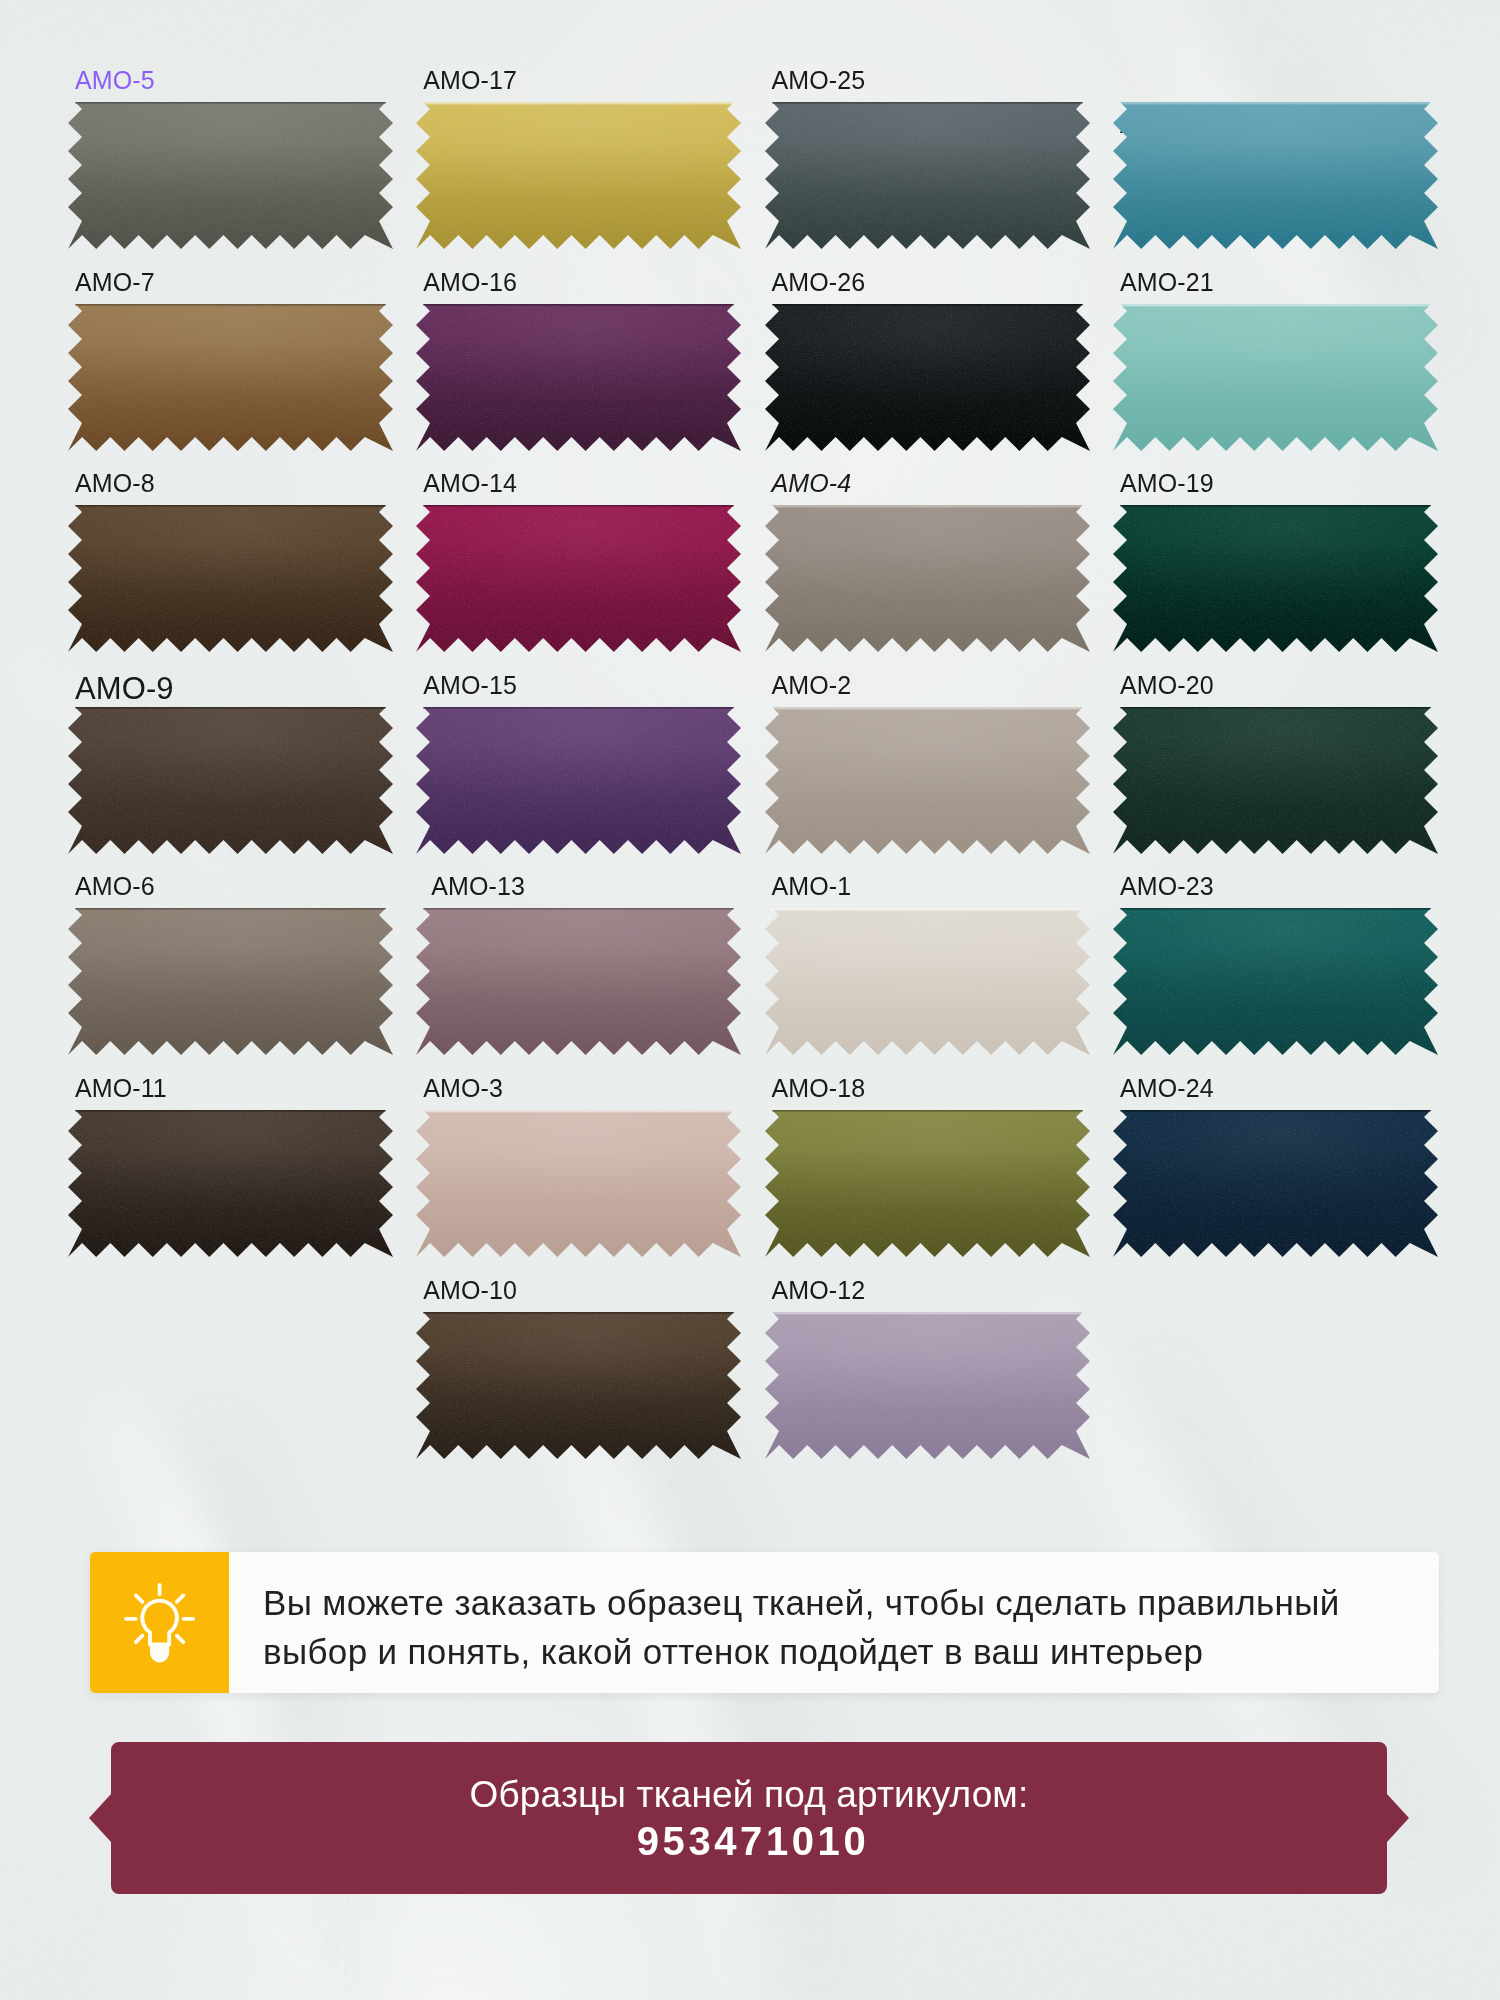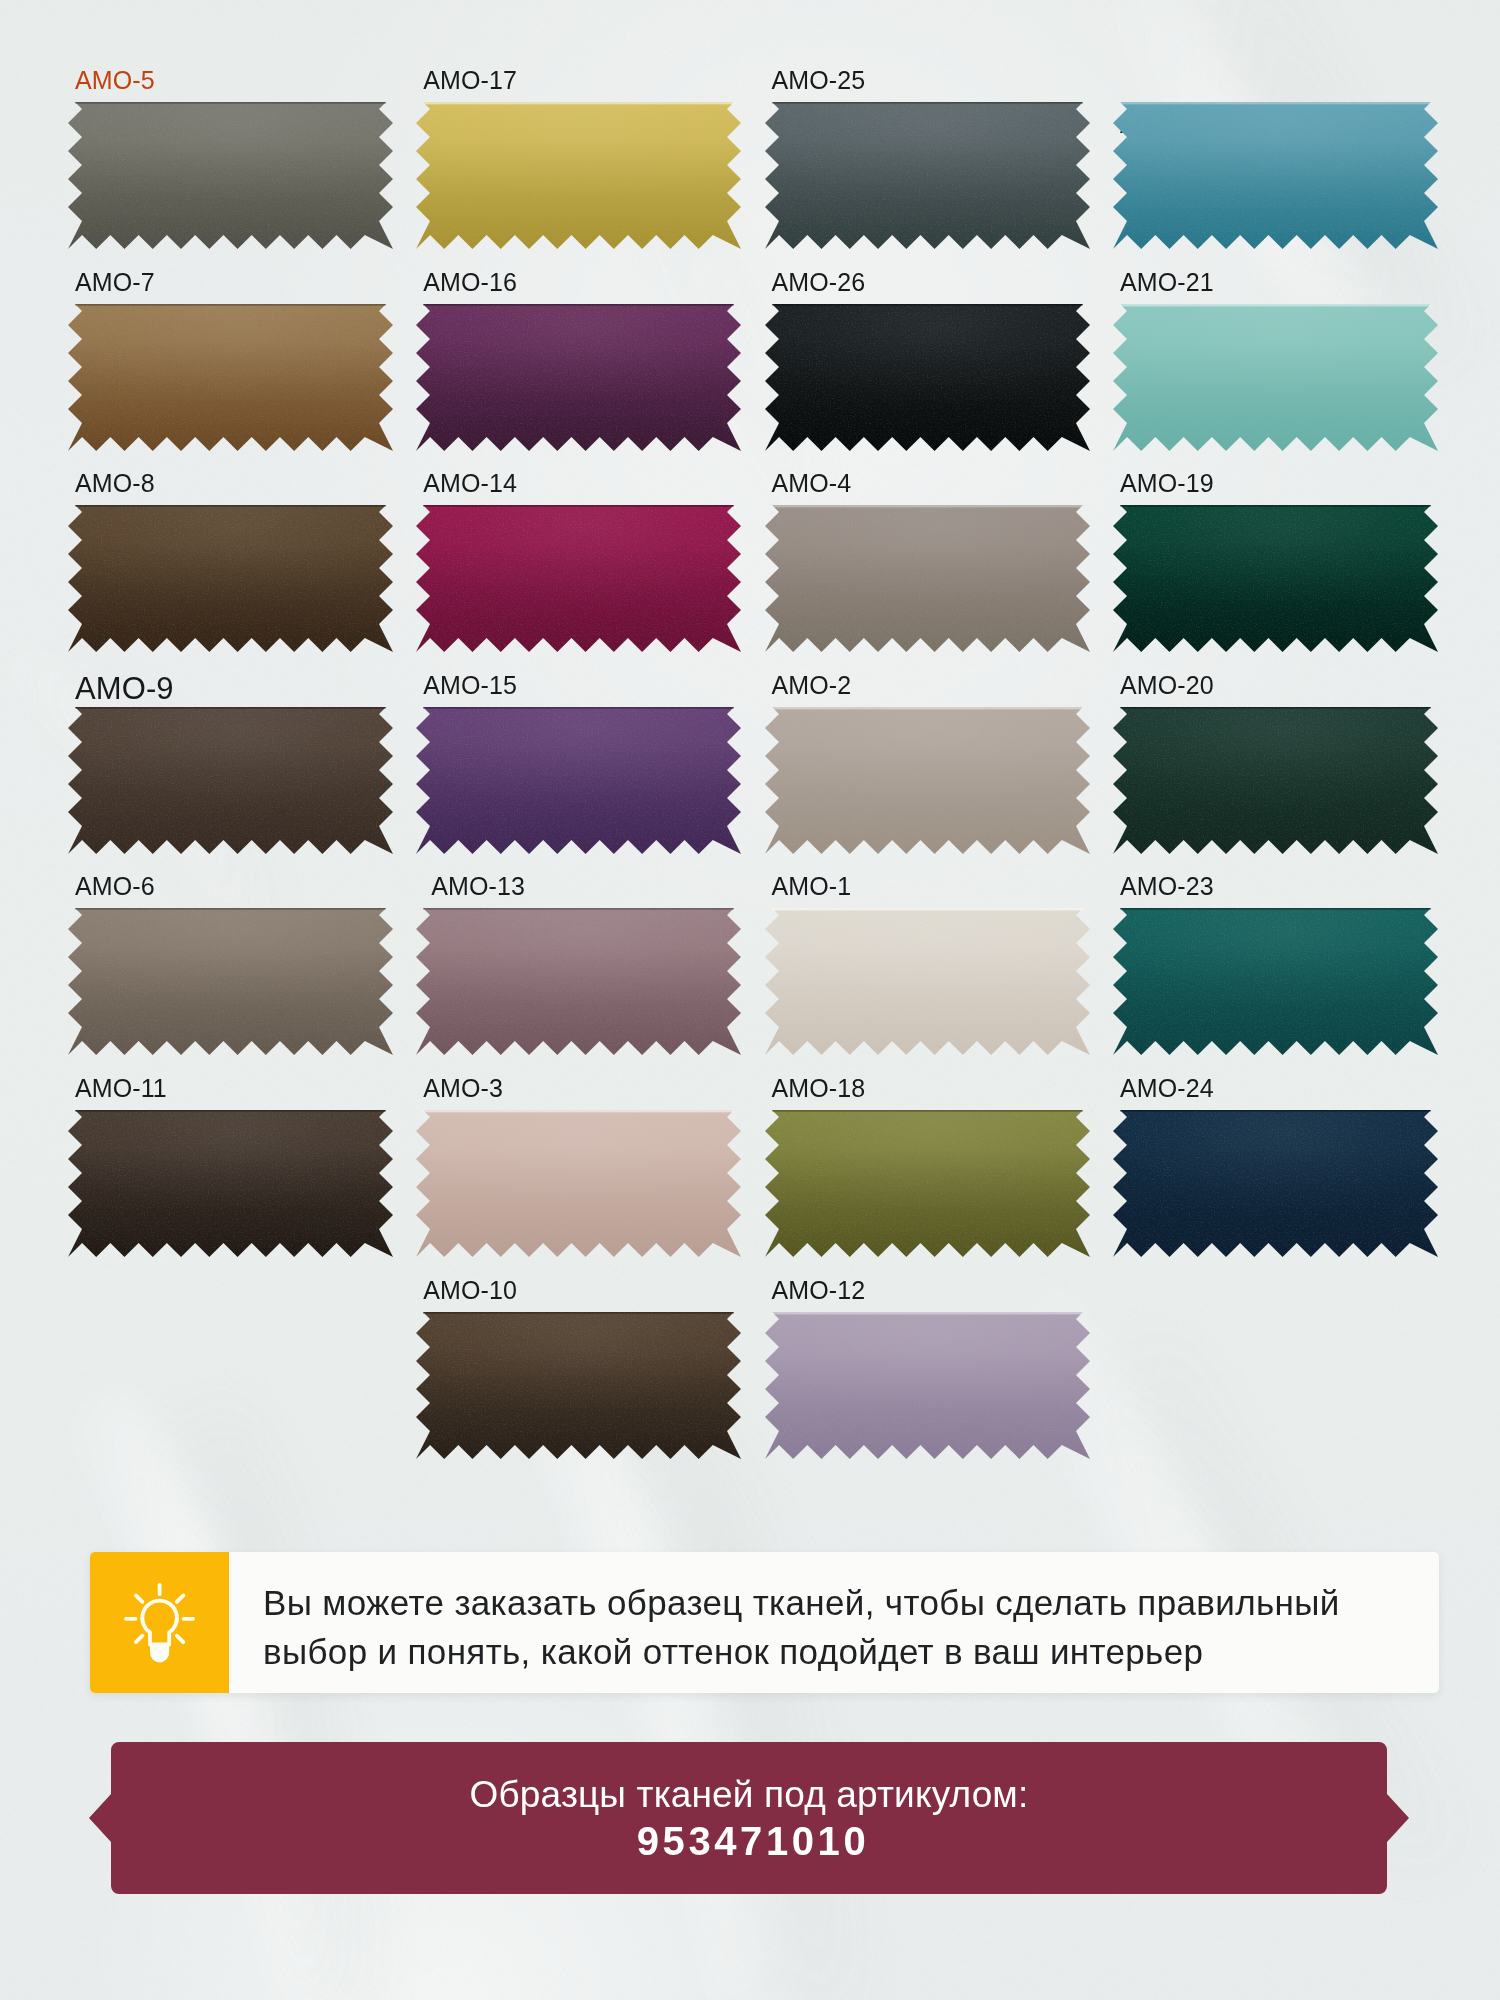--- a/index.html
+++ b/index.html
@@ -88,21 +88,21 @@
       <feComponentTransfer>
           <feFuncA type="linear" slope="0.11"></feFuncA>
         </feComponentTransfer>
     </filter>
   </defs>
   <rect width="1500" height="2000" filter="url(#weave)"></rect>
 </svg>
 
 <div class="layer" id="swatch-grid">
     <div class="swatch-cell" style="left: 68px; top: 102px;">
-      <div class="swatch-label" style="left: 7px; top: -34px; font-size: 25px; color: #c2410c;">AMO-5</div>
+      <div class="swatch-label" style="left: 7px; top: -34px; font-size: 25px; color: #8b5cf6;">AMO-5</div>
       <div class="swatch-chip" style="left: 0px; top: 0px;">
         <svg width="325" height="147">
           <defs>
             <radialGradient id="sh1" gradientUnits="userSpaceOnUse" cx="168.72" cy="22.400000000000002" r="192.82" gradientTransform="matrix(1 0 0 0.42 0 12.99)">
               <stop offset="0%" stop-color="rgba(255,255,255,.055)"></stop>
               <stop offset="55%" stop-color="rgba(255,255,255,.020)"></stop>
               <stop offset="100%" stop-color="rgba(255,255,255,0)"></stop>
             </radialGradient>
             <linearGradient id="sg0" gradientUnits="userSpaceOnUse" x1="0" y1="0" x2="0" y2="140">
               <stop offset="0%" stop-color="#797971"></stop>
@@ -358,21 +358,21 @@
             </clipPath>
           </defs>
           <path d="M 7.00 0.00 L 318.00 0.00 L 311.00 7.00 L 325.00 21.00 L 311.00 35.00 L 325.00 49.00 L 311.00 63.00 L 325.00 77.00 L 311.00 91.00 L 325.00 105.00 L 311.00 119.00 L 325.00 147.00 L 296.80 133.00 L 282.66 147.00 L 268.52 133.00 L 254.39 147.00 L 240.25 133.00 L 226.11 147.00 L 211.98 133.00 L 197.84 147.00 L 183.70 133.00 L 169.57 147.00 L 155.43 133.00 L 141.30 147.00 L 127.16 133.00 L 113.02 147.00 L 98.89 133.00 L 84.75 147.00 L 70.61 133.00 L 56.48 147.00 L 42.34 133.00 L 28.20 147.00 L 14.07 133.00 L 0.00 147.00 L 14.00 119.00 L 0.00 105.00 L 14.00 91.00 L 0.00 77.00 L 14.00 63.00 L 0.00 49.00 L 14.00 35.00 L 0.00 21.00 L 14.00 7.00 Z" fill="url(#sg9)"></path>
           <path d="M 7.00 0.00 L 318.00 0.00 L 311.00 7.00 L 325.00 21.00 L 311.00 35.00 L 325.00 49.00 L 311.00 63.00 L 325.00 77.00 L 311.00 91.00 L 325.00 105.00 L 311.00 119.00 L 325.00 147.00 L 296.80 133.00 L 282.66 147.00 L 268.52 133.00 L 254.39 147.00 L 240.25 133.00 L 226.11 147.00 L 211.98 133.00 L 197.84 147.00 L 183.70 133.00 L 169.57 147.00 L 155.43 133.00 L 141.30 147.00 L 127.16 133.00 L 113.02 147.00 L 98.89 133.00 L 84.75 147.00 L 70.61 133.00 L 56.48 147.00 L 42.34 133.00 L 28.20 147.00 L 14.07 133.00 L 0.00 147.00 L 14.00 119.00 L 0.00 105.00 L 14.00 91.00 L 0.00 77.00 L 14.00 63.00 L 0.00 49.00 L 14.00 35.00 L 0.00 21.00 L 14.00 7.00 Z" fill="url(#sh10)"></path>
           <rect x="0" y="0" width="325" height="147" clip-path="url(#sc9)" filter="url(#fabric-grain)"></rect>
           <rect x="7" y="0" width="311" height="1.7" fill="rgba(0,0,0,0.34)"></rect>
         </svg>
       </div>
     </div>
     <div class="swatch-cell" style="left: 764.6px; top: 505.2px;">
-      <div class="swatch-label" style="left: 7px; top: -34px; font-size: 25px; color: rgb(23, 25, 26);">AMO-4</div>
+      <div class="swatch-label" style="left: 7px; top: -34px; font-size: 25px; color: rgb(23, 25, 26); font-style: italic;">AMO-4</div>
       <div class="swatch-chip" style="left: 0px; top: 0px;">
         <svg width="325" height="147">
           <defs>
             <radialGradient id="sh11" gradientUnits="userSpaceOnUse" cx="168.72" cy="22.400000000000002" r="192.82" gradientTransform="matrix(1 0 0 0.42 0 12.99)">
               <stop offset="0%" stop-color="rgba(255,255,255,.055)"></stop>
               <stop offset="55%" stop-color="rgba(255,255,255,.020)"></stop>
               <stop offset="100%" stop-color="rgba(255,255,255,0)"></stop>
             </radialGradient>
             <linearGradient id="sg10" gradientUnits="userSpaceOnUse" x1="0" y1="0" x2="0" y2="140">
               <stop offset="0%" stop-color="#9a9089"></stop>

